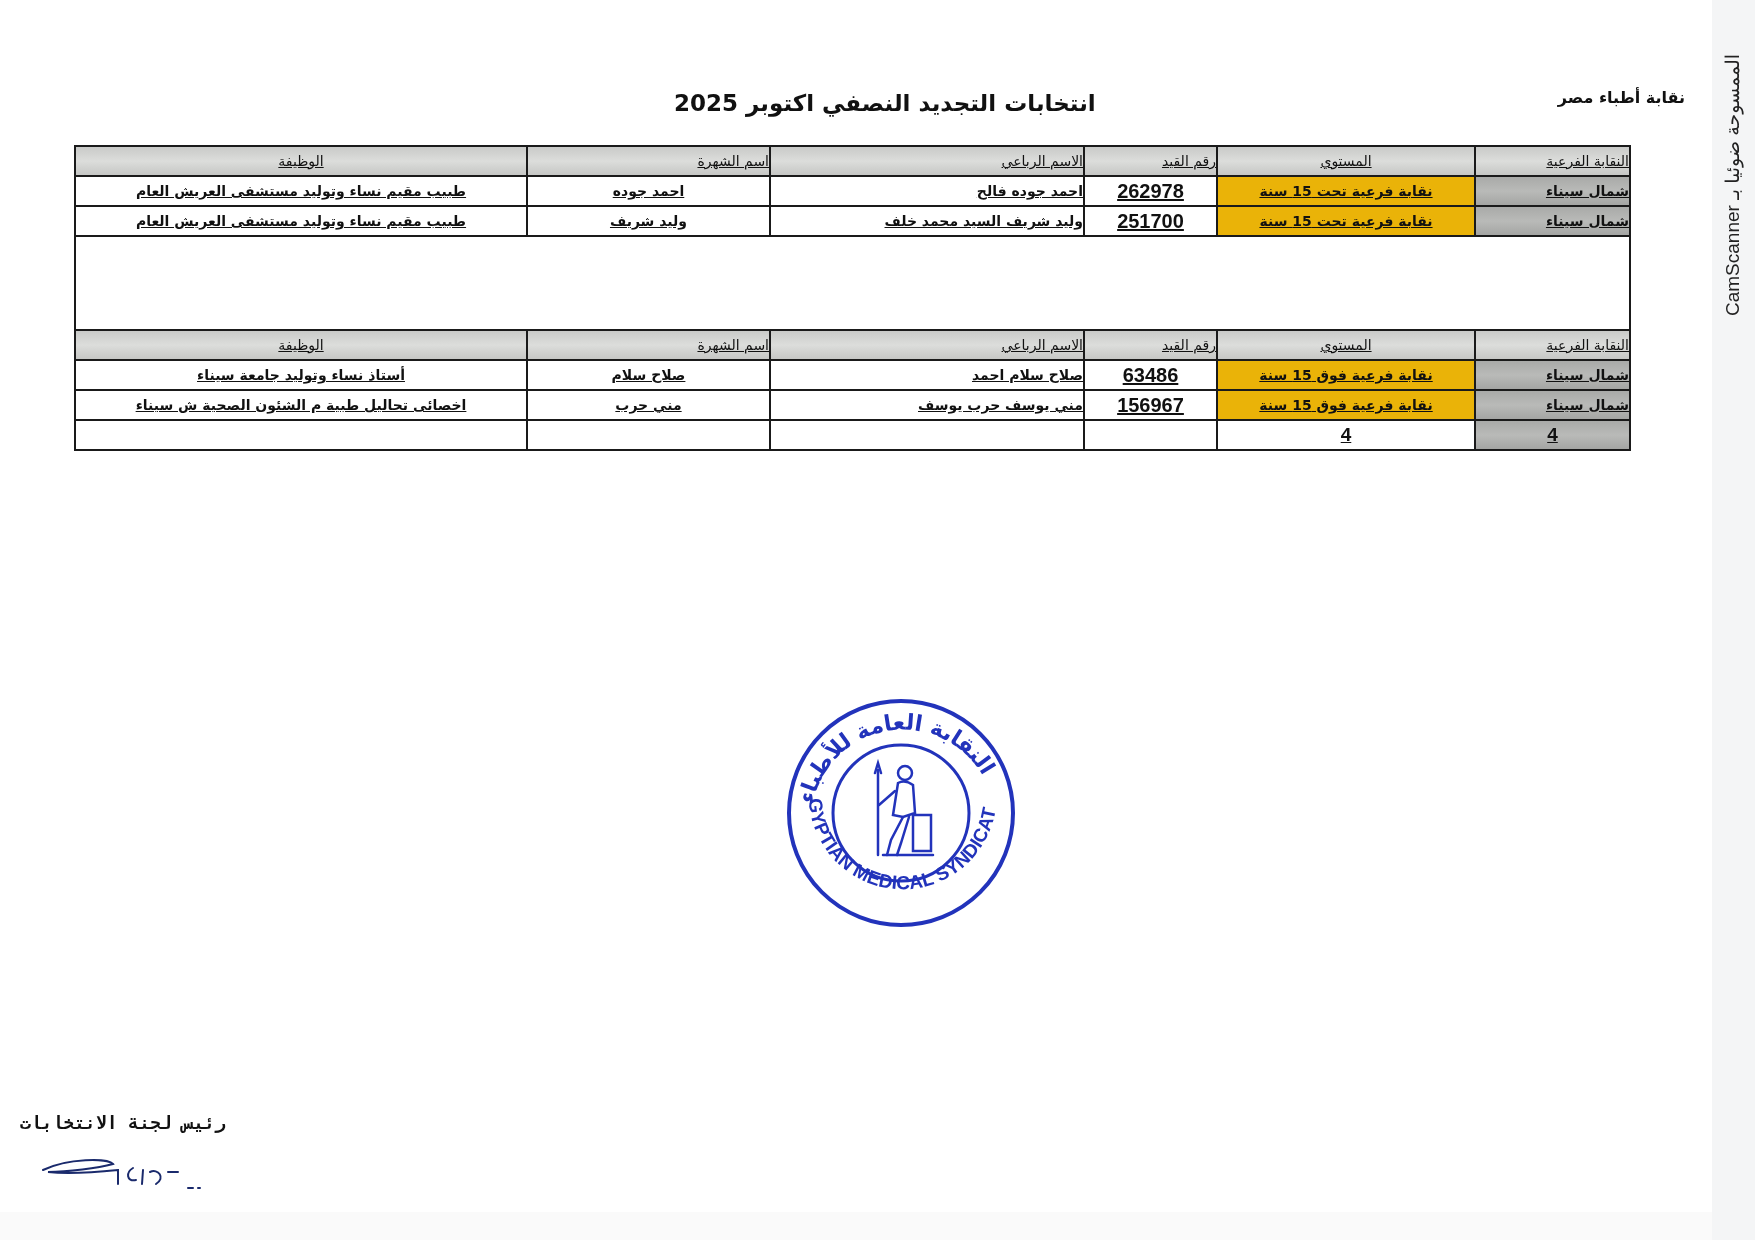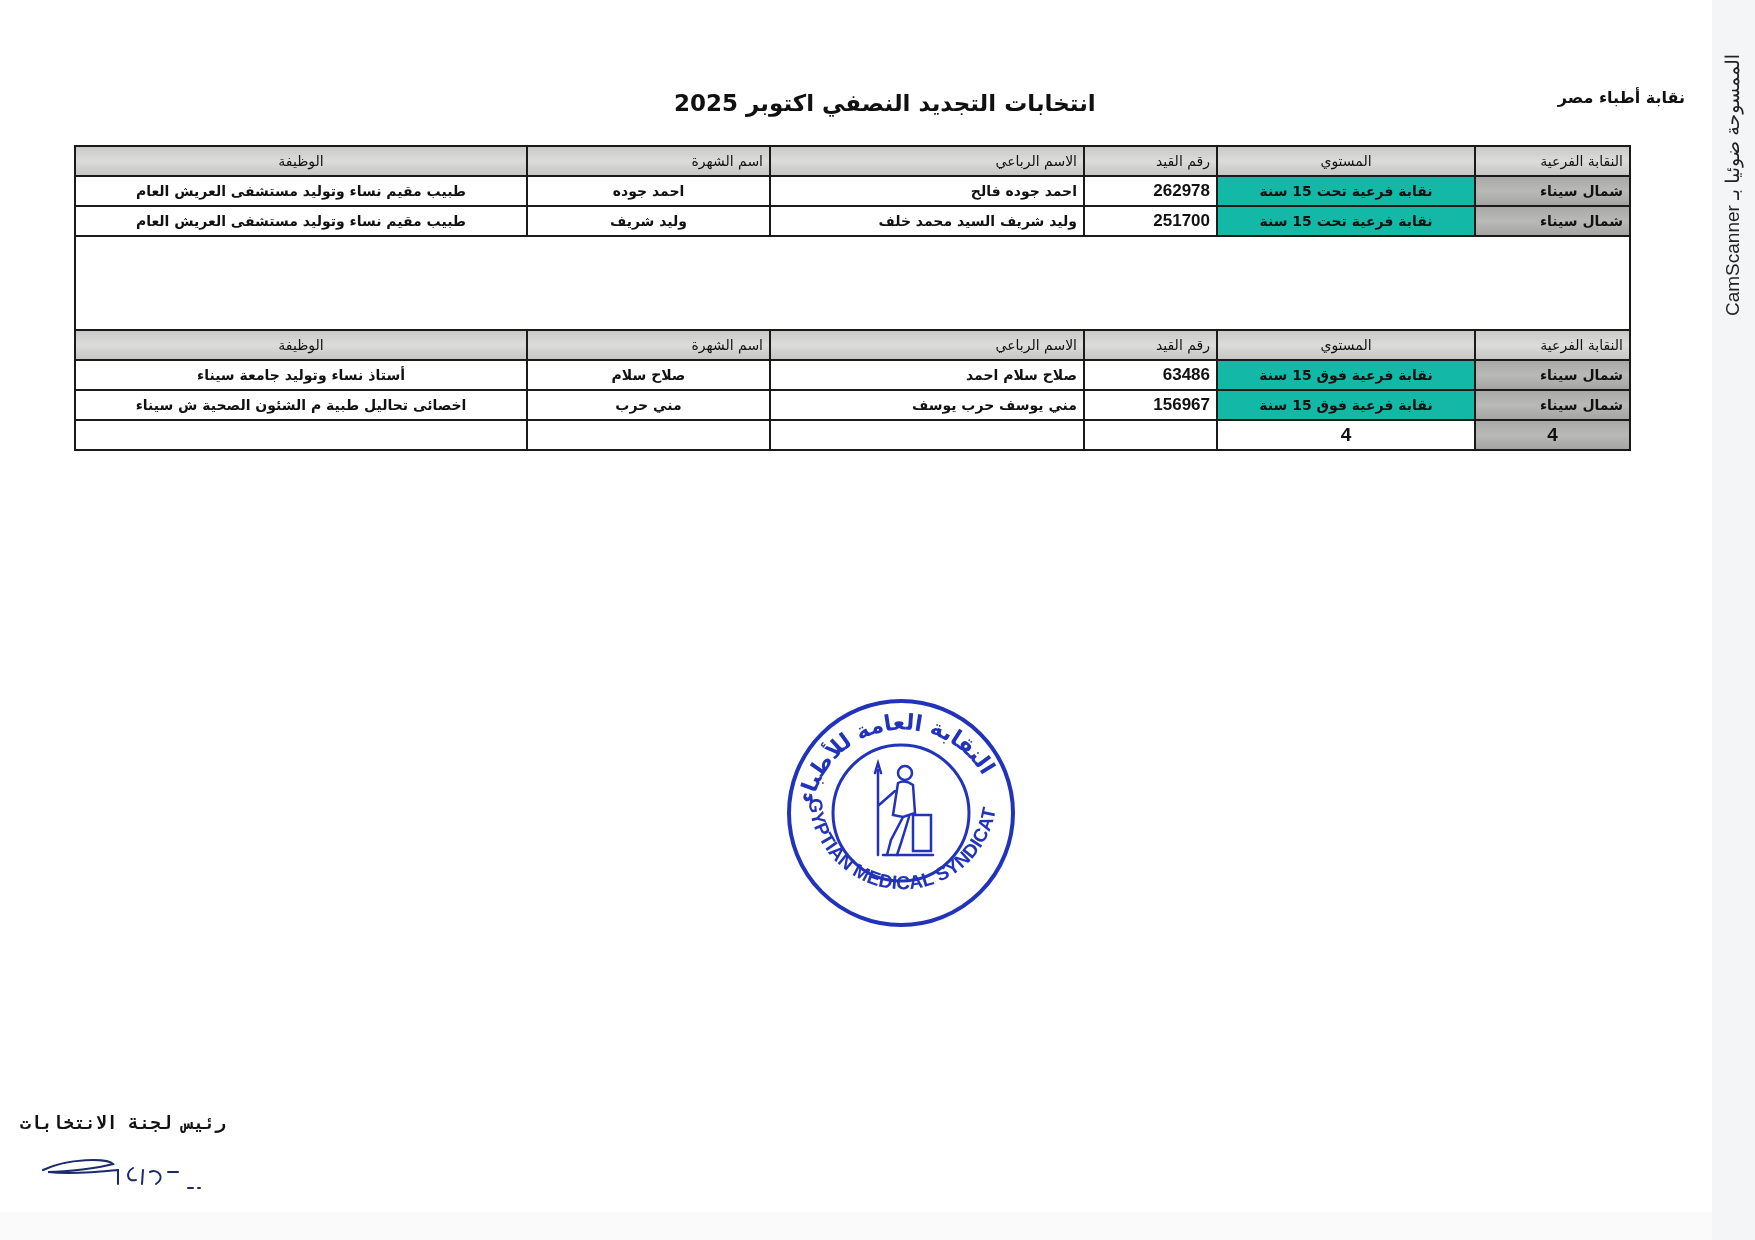--- a/index.html
+++ b/index.html
@@ -44,40 +44,41 @@
     .grid {
       position: absolute; left: 74px; top: 145px;
       width: 1555px;
       border-collapse: collapse;
       direction: rtl;
       table-layout: fixed;
     }
     .grid td {
       border: 2px solid #1a1a1a;
       height: 28px;
-      padding: 0 6px;
+      padding: 0 0;
       font-family: "DejaVu Sans", sans-serif;
       font-size: 14px;
       font-weight: bold;
       white-space: nowrap;
       overflow: hidden;
+      text-decoration: underline;
     }
     .grid td.hdr {
       background: linear-gradient(#c9cac8, #dcdddb 50%, #c6c7c5);
       font-weight: normal;
       font-size: 14px;
     }
     .grid td.branch {
       background: linear-gradient(#a9aaa8, #b9bab8 50%, #a4a5a3);
       text-align: right;
     }
     .grid td.center { text-align: center; }
     .grid td.right { text-align: right; }
-    .grid td.num { font-family: "Liberation Sans", sans-serif; font-size: 17px; }
-    .grid td.level { background: #14b8a6; text-align: center; }
+    .grid td.num { text-align: center; font-family: "Liberation Sans", sans-serif; font-size: 20px; }
+    .grid td.level { background: #eab308; text-align: center; }
     .grid td.gap { height: 92px; border-left: 2px solid #1a1a1a; border-right: 2px solid #1a1a1a; background: #fff; }
     .grid td.total-branch { background: linear-gradient(#a9aaa8, #b9bab8 50%, #a4a5a3); text-align: center; font-family: "Liberation Sans", sans-serif; font-size: 19px; }
     .grid td.total-level { text-align: center; font-family: "Liberation Sans", sans-serif; font-size: 19px; }
 
     .stamp {
       position: absolute; left: 783px; top: 695px; width: 236px; height: 236px;
     }
     .signature-label {
       position: absolute; left: 20px; top: 1112px;
       direction: rtl;

